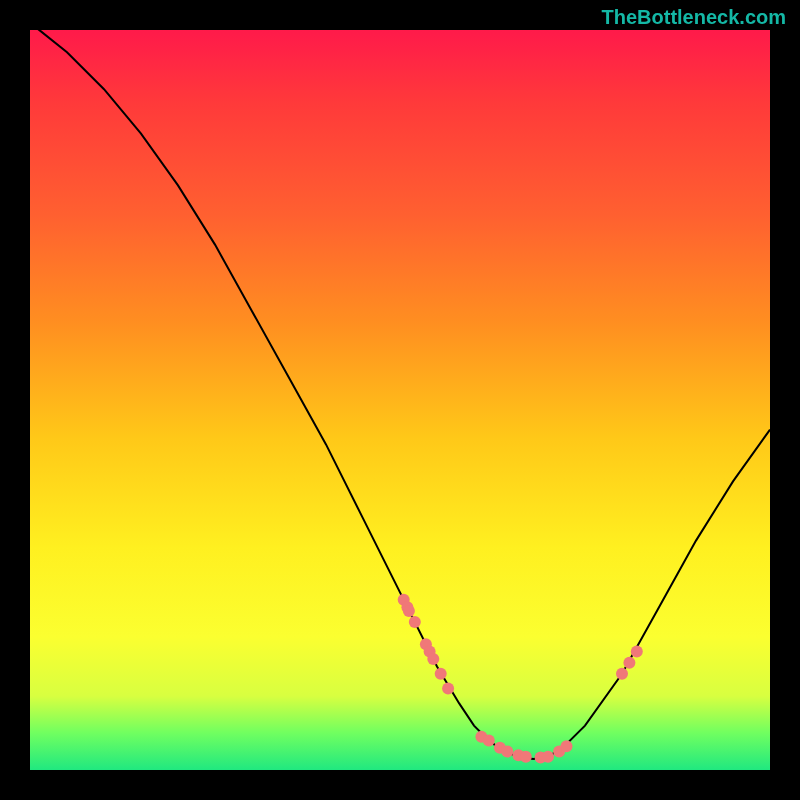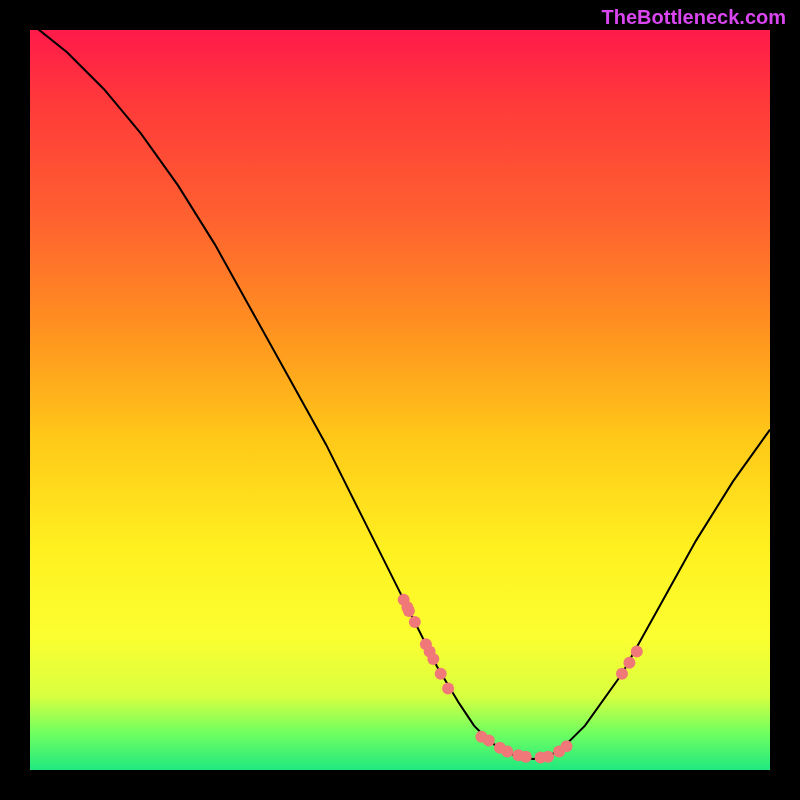--- a/index.html
+++ b/index.html
@@ -8,21 +8,21 @@
     height: 800px;
     background: #000;
     position: relative;
     font-family: Arial, sans-serif;
     overflow: hidden;
   }
   .watermark {
     position: absolute;
     top: 6px;
     right: 14px;
-    color: #d946ef;
+    color: #14b8a6;
     font-size: 20px;
     font-weight: bold;
     z-index: 10;
   }
   .plot-area {
     position: absolute;
     left: 30px;
     top: 30px;
     width: 740px;
     height: 740px;

